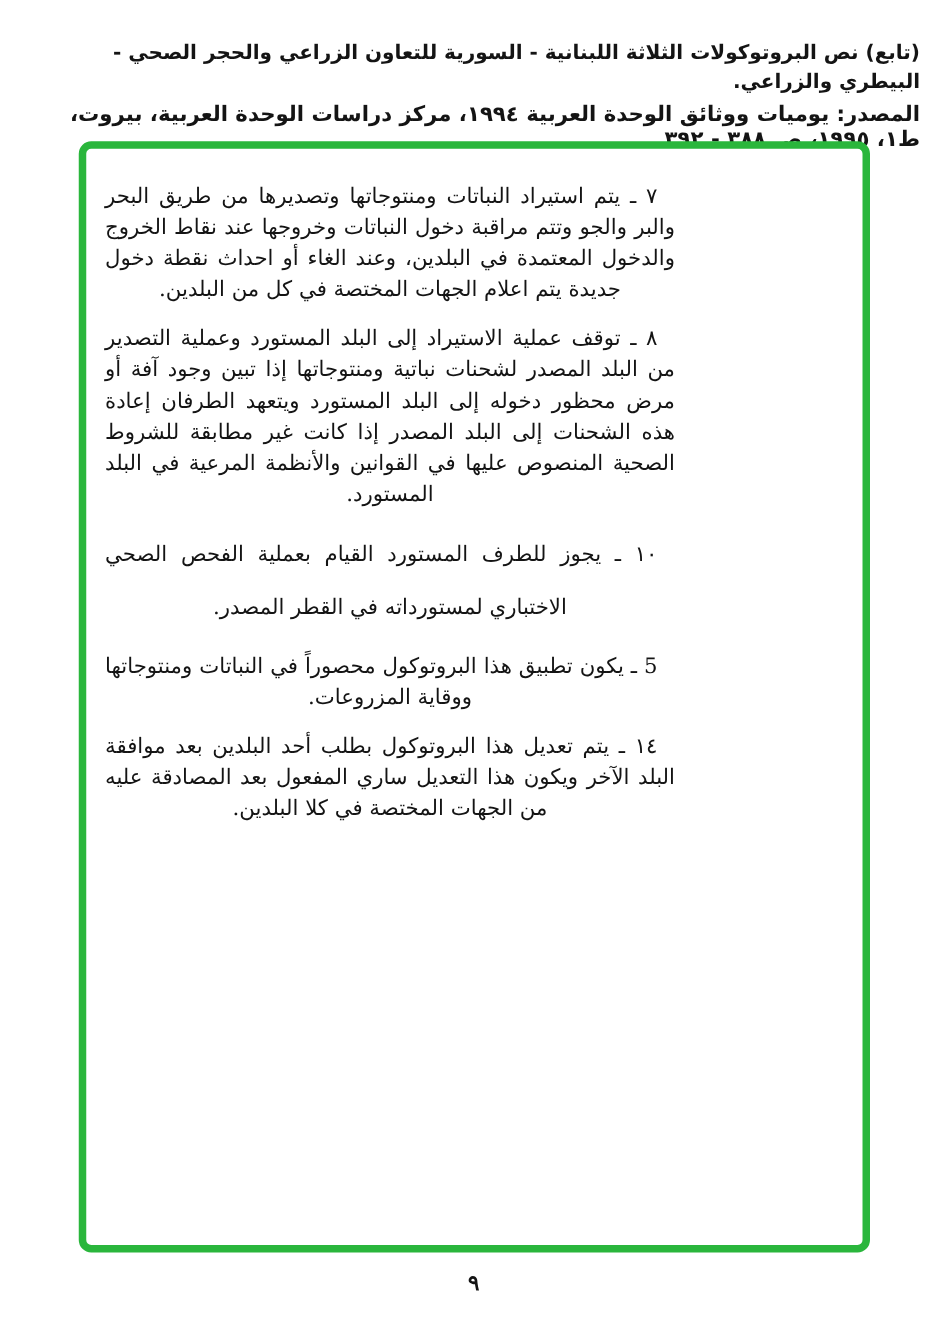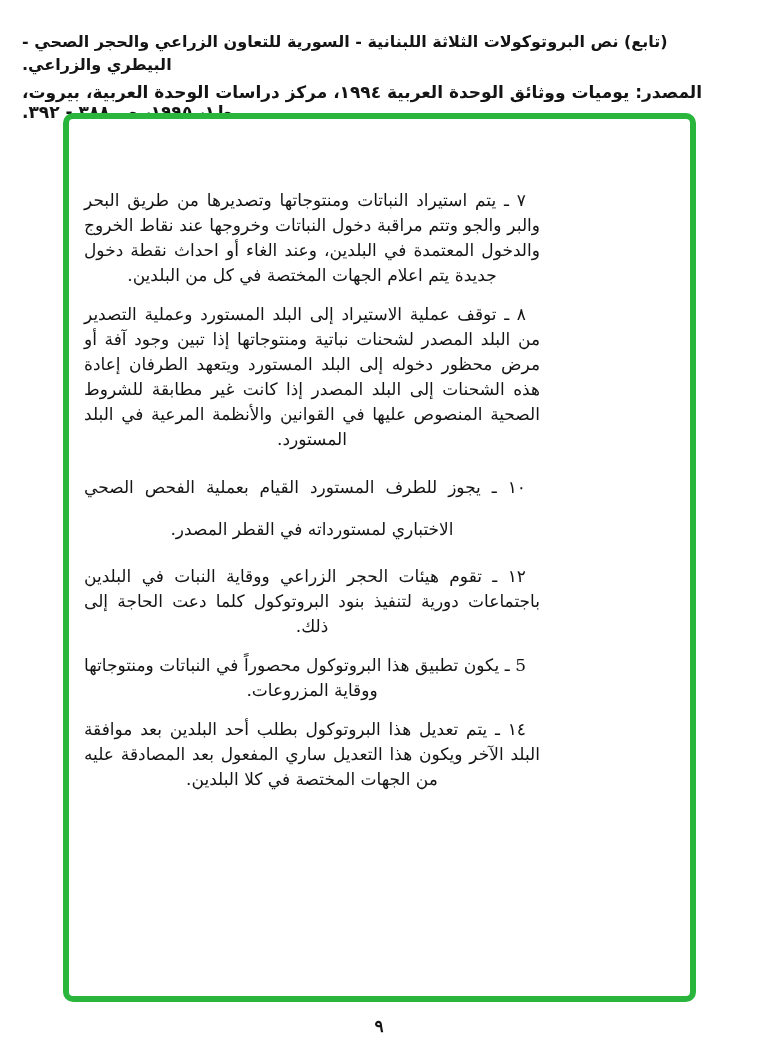--- a/index.html
+++ b/index.html
@@ -12,21 +12,21 @@
     position: relative;
     direction: rtl;
     font-family: "DejaVu Serif", serif;
     color: var(--ink);
     overflow: hidden;
   }
 
   
   .page-header {
     padding: 30px 22px 0 22px;
-    text-align: left;
+    text-align: right;
     font-family: "DejaVu Sans", sans-serif;
     font-weight: bold;
   }
   .header-title {
     font-size: 16px;
     line-height: 1.45;
     letter-spacing: 0;
   }
   .header-source {
     font-size: 17px;
@@ -44,21 +44,20 @@
     border-radius: 10px;
     background: #ffffff;
   }
 
   
   .text-column {
     position: absolute;
     top: 26px;
     right: 150px;  
     left: 15px;    
-    margin-top: 43px;
   }
   .clause {
     margin: 0 0 14px 0;
     font-size: 17px;
     line-height: 25px;
     text-align: justify;
     text-align-last: center;
     text-indent: 14px; 
   }
   .clause.loose { line-height: 42px; }
@@ -81,19 +80,18 @@
 <div class="page-header">
   <div class="header-title">(تابع) نص البروتوكولات الثلاثة اللبنانية - السورية للتعاون الزراعي والحجر الصحي - البيطري والزراعي.</div>
   <div class="header-source">المصدر: يوميات ووثائق الوحدة العربية ١٩٩٤، مركز دراسات الوحدة العربية، بيروت، ط١، ١٩٩٥، ص ٣٨٨ - ٣٩٢.</div>
 </div>
 
 <div class="document-frame">
   <div class="text-column">
     <p class="clause">٧ ـ يتم استيراد النباتات ومنتوجاتها وتصديرها من طريق البحر والبر والجو وتتم مراقبة دخول النباتات وخروجها عند نقاط الخروج والدخول المعتمدة في البلدين، وعند الغاء أو احداث نقطة دخول جديدة يتم اعلام الجهات المختصة في كل من البلدين.</p>
     <p class="clause">٨ ـ توقف عملية الاستيراد إلى البلد المستورد وعملية التصدير من البلد المصدر لشحنات نباتية ومنتوجاتها إذا تبين وجود آفة أو مرض محظور دخوله إلى البلد المستورد ويتعهد الطرفان إعادة هذه الشحنات إلى البلد المصدر إذا كانت غير مطابقة للشروط الصحية المنصوص عليها في القوانين والأنظمة المرعية في البلد المستورد.</p>
     <p class="clause loose">١٠ ـ يجوز للطرف المستورد القيام بعملية الفحص الصحي الاختباري لمستورداته في القطر المصدر.</p>
-    <p class="clause">١٢ ـ تقوم هيئات الحجر الزراعي ووقاية النبات في البلدين باجتماعات دورية لتنفيذ بنود البروتوكول كلما دعت الحاجة إلى ذلك.</p>
     <p class="clause">5 ـ يكون تطبيق هذا البروتوكول محصوراً في النباتات ومنتوجاتها ووقاية المزروعات.</p>
     <p class="clause">١٤ ـ يتم تعديل هذا البروتوكول بطلب أحد البلدين بعد موافقة البلد الآخر ويكون هذا التعديل ساري المفعول بعد المصادقة عليه من الجهات المختصة في كلا البلدين.</p>
   </div>
 </div>
 
 <div class="page-number">٩</div>
 
 </body></html>

